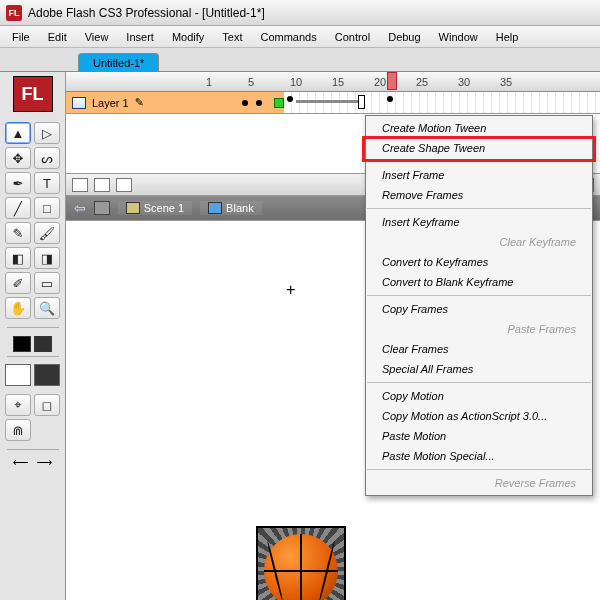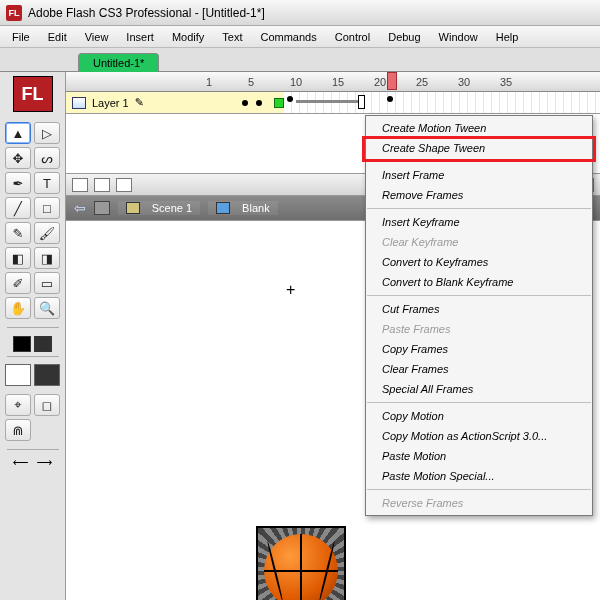--- a/index.html
+++ b/index.html
@@ -6,21 +6,21 @@
 body { background: #eaeaea; width: 600px; height: 600px; overflow: hidden; position: relative; }
 
 .titlebar { height: 26px; background: linear-gradient(#f8f8f8,#d9d9d9); display: flex; align-items: center; padding: 0 6px; border-bottom: 1px solid #aaa; }
 .titlebar .app-icon { width: 16px; height: 16px; background: #b51e22; border-radius: 2px; margin-right: 6px; display:flex; align-items:center; justify-content:center; color:#fff; font-weight:bold; font-size:9px;}
 .titlebar .title { font-size: 12px; }
 
 .menubar { height: 22px; background: linear-gradient(#f8f8f8,#e4e4e4); display: flex; align-items: center; padding: 0 4px; border-bottom: 1px solid #bbb; gap: 2px;}
 .menubar span { padding: 2px 8px; cursor: default; }
 
 .tabrow { height: 24px; display: flex; align-items: flex-end; padding-left: 78px; border-bottom: 1px solid #888; background:#e0e0e0;}
-.tab { background: #22c55e; border: 1px solid #888; border-bottom: none; padding: 3px 14px; border-radius: 4px 4px 0 0; position: relative; top:1px;}
+.tab { background: #0ea5e9; border: 1px solid #888; border-bottom: none; padding: 3px 14px; border-radius: 4px 4px 0 0; position: relative; top:1px;}
 
 .main { display: flex; height: calc(600px - 72px); }
 
 .toolpanel { width: 66px; background: #e4e4e4; border-right: 1px solid #999; display:flex; flex-direction:column; align-items:center; padding-top:4px; }
 .fl-badge { width: 40px; height: 36px; background: #b51e22; color:#fff; display:flex; align-items:center; justify-content:center; font-size:18px; font-weight:bold; margin-bottom:6px; border:1px solid #000;}
 .toolgrid { display:grid; grid-template-columns: 26px 26px; gap: 3px; padding: 4px; }
 .tool { width:26px; height:22px; background: linear-gradient(#fdfdfd,#e4e4e4); border:1px solid #aaa; border-radius:3px; display:flex; align-items:center; justify-content:center; font-size:13px; color:#222; cursor:pointer;}
 .tool.sel { background:#fff; border-color:#3a7bd5; box-shadow:0 0 0 1px #8ab6ff inset;}
 .toolsep { height:1px; background:#aaa; width:52px; margin:4px 0;}
 .toolpanel .corner { display:flex; gap:3px; margin-top:3px;}
@@ -29,57 +29,57 @@
 .swatch { width:18px; height:16px; border:1px solid #333;}
 
 .stagecol { flex:1; display:flex; flex-direction:column; background:#ededed; }
 
 .timeline-header { height:20px; background:linear-gradient(#fafafa,#d8d8d8); border-bottom:1px solid #888; display:flex; align-items:center; padding-left:140px; position:relative;}
 .frame-nums { display:flex; gap:0; font-size:9px; color:#444; }
 .frame-nums span{ width:42px; text-align:left;}
 .playhead{position:absolute; left:321px; top:0; width:10px; height:18px; background:#e96b72; border:1px solid #a02e35;}
 
 .layer-row{height:22px; display:flex; align-items:center; background:#d8d8d8; border-bottom:1px solid #999;}
-.layer-label{width:218px; height:100%; background:#fef9c3; display:flex; align-items:center; padding-left:6px; gap:6px; color:#000;}
+.layer-label{width:218px; height:100%; background:#fdba74; display:flex; align-items:center; padding-left:6px; gap:6px; color:#000;}
 .layer-label .l-icon{width:14px;height:12px;background:linear-gradient(#fff,#c7e4ff);border:1px solid #336;}
 .layer-label .dots{margin-left:auto; display:flex; gap:8px; padding-right:6px;}
 .layer-label .dots span{width:6px;height:6px;background:#000;border-radius:50%;}
 .layer-label .pen{color:#000;}
 .layer-label .sq{width:10px;height:10px;background:#28d428;border:1px solid #107010;}
 .frames-strip{flex:1;height:100%;background:repeating-linear-gradient(to right,#fff 0,#fff 7px,#e5e5e5 7px,#e5e5e5 8px);position:relative;}
 .kframe{position:absolute;left:3px;top:4px;width:6px;height:6px;background:#000;border-radius:50%;}
 .kframe2{position:absolute;left:74px;top:3px;width:7px;height:14px;background:#fff;border:1px solid #000;}
 .kframe3{position:absolute;left:103px;top:4px;width:6px;height:6px;background:#000;border-radius:50%;}
 .span-bar{position:absolute;left:12px;top:8px;height:3px;width:62px;background:#888;}
 
 .tl-empty{height:60px;background:#fff;border-bottom:1px solid #999;}
 
 .tl-footer{height:22px;background:linear-gradient(#f3f3f3,#d6d6d6);border-bottom:1px solid #999;display:flex;align-items:center;padding:0 6px;gap:6px;}
 .tl-footer .ic{width:16px;height:14px;background:#fff;border:1px solid #777;}
 
 .breadcrumb{height:24px;background:linear-gradient(#8b8b8b,#6e6e6e);display:flex;align-items:center;padding:0 8px;gap:8px;color:#fff;}
-.bc-chip{display:flex;align-items:center;gap:12px;padding:1px 8px;background:rgba(255,255,255,.08);}
+.bc-chip{display:flex;align-items:center;gap:4px;padding:1px 8px;background:rgba(255,255,255,.08);}
 .bc-icon{width:14px;height:12px;background:#d3c47b;border:1px solid #333;}
 .bc-icon.blue{background:#5aa0e0;}
 .bc-arrow{color:#cfe3ff;font-size:14px;}
 
 .stage{flex:1;background:#fff;position:relative;border-top:1px solid #999;}
 .crosshair{position:absolute;left:220px;top:60px;font-size:16px;color:#000;}
 .ball{position:absolute;left:190px;top:305px;width:90px;height:90px;}
 .ball .bg{position:absolute;inset:0;background:repeating-conic-gradient(#444 0 6deg,#888 6deg 12deg);border:2px solid #000;}
 .ball .b{position:absolute;inset:8px;border-radius:50%;background:radial-gradient(circle at 35% 30%,#ff9a3b,#e05a00 60%,#8c3400);}
 .ball .line{position:absolute;background:#000;}
 .ball .v{left:50%;top:8px;width:2px;height:74px;transform:translateX(-1px);}
 .ball .h{top:50%;left:8px;height:2px;width:74px;transform:translateY(-1px);}
 .ball .c1{left:18px;top:14px;width:2px;height:62px;border-radius:50%;transform:rotate(-14deg);}
 .ball .c2{right:18px;top:14px;width:2px;height:62px;border-radius:50%;transform:rotate(14deg);}
 
 .context-menu{position:absolute;left:365px;top:115px;width:228px;background:#f5f5f5;border:1px solid #7a7a7a;box-shadow:2px 3px 6px rgba(0,0,0,.35);padding:2px 0;z-index:20;}
 .context-menu .mi{padding:4px 16px;white-space:nowrap;cursor:default;font-style:italic;}
-.context-menu .mi.dis{color:#9a9a9a;}
+.context-menu .mi.dis{color:#9a9a9a;text-align:right;}
 .context-menu hr{border:none;border-top:1px solid #bfbfbf;margin:3px 1px;}
 .hl-red{position:absolute;left:362px;top:136px;width:234px;height:26px;border:3px solid #ef1c23;z-index:30;pointer-events:none;}
 </style>
 </head>
 <body>
 
 <div class="titlebar">
   <div class="app-icon">FL</div>
   <div class="title">Adobe Flash CS3 Professional - [Untitled-1*]</div>
 </div>
@@ -221,23 +221,22 @@
     <div class="mi">Create Shape Tween</div>
     <hr>
     <div class="mi">Insert Frame</div>
     <div class="mi">Remove Frames</div>
     <hr>
     <div class="mi">Insert Keyframe</div>
     <div class="mi dis">Clear Keyframe</div>
     <div class="mi">Convert to Keyframes</div>
     <div class="mi">Convert to Blank Keyframe</div>
     <hr>
-    <div class="mi">Cut Frames</div>
+    <div class="mi">Copy Frames</div>
     <div class="mi dis">Paste Frames</div>
-    <div class="mi">Copy Frames</div>
     <div class="mi">Clear Frames</div>
     <div class="mi">Special All Frames</div>
     <hr>
     <div class="mi">Copy Motion</div>
     <div class="mi">Copy Motion as ActionScript 3.0...</div>
     <div class="mi">Paste Motion</div>
     <div class="mi">Paste Motion Special...</div>
     <hr>
     <div class="mi dis">Reverse Frames</div>
   </div>

